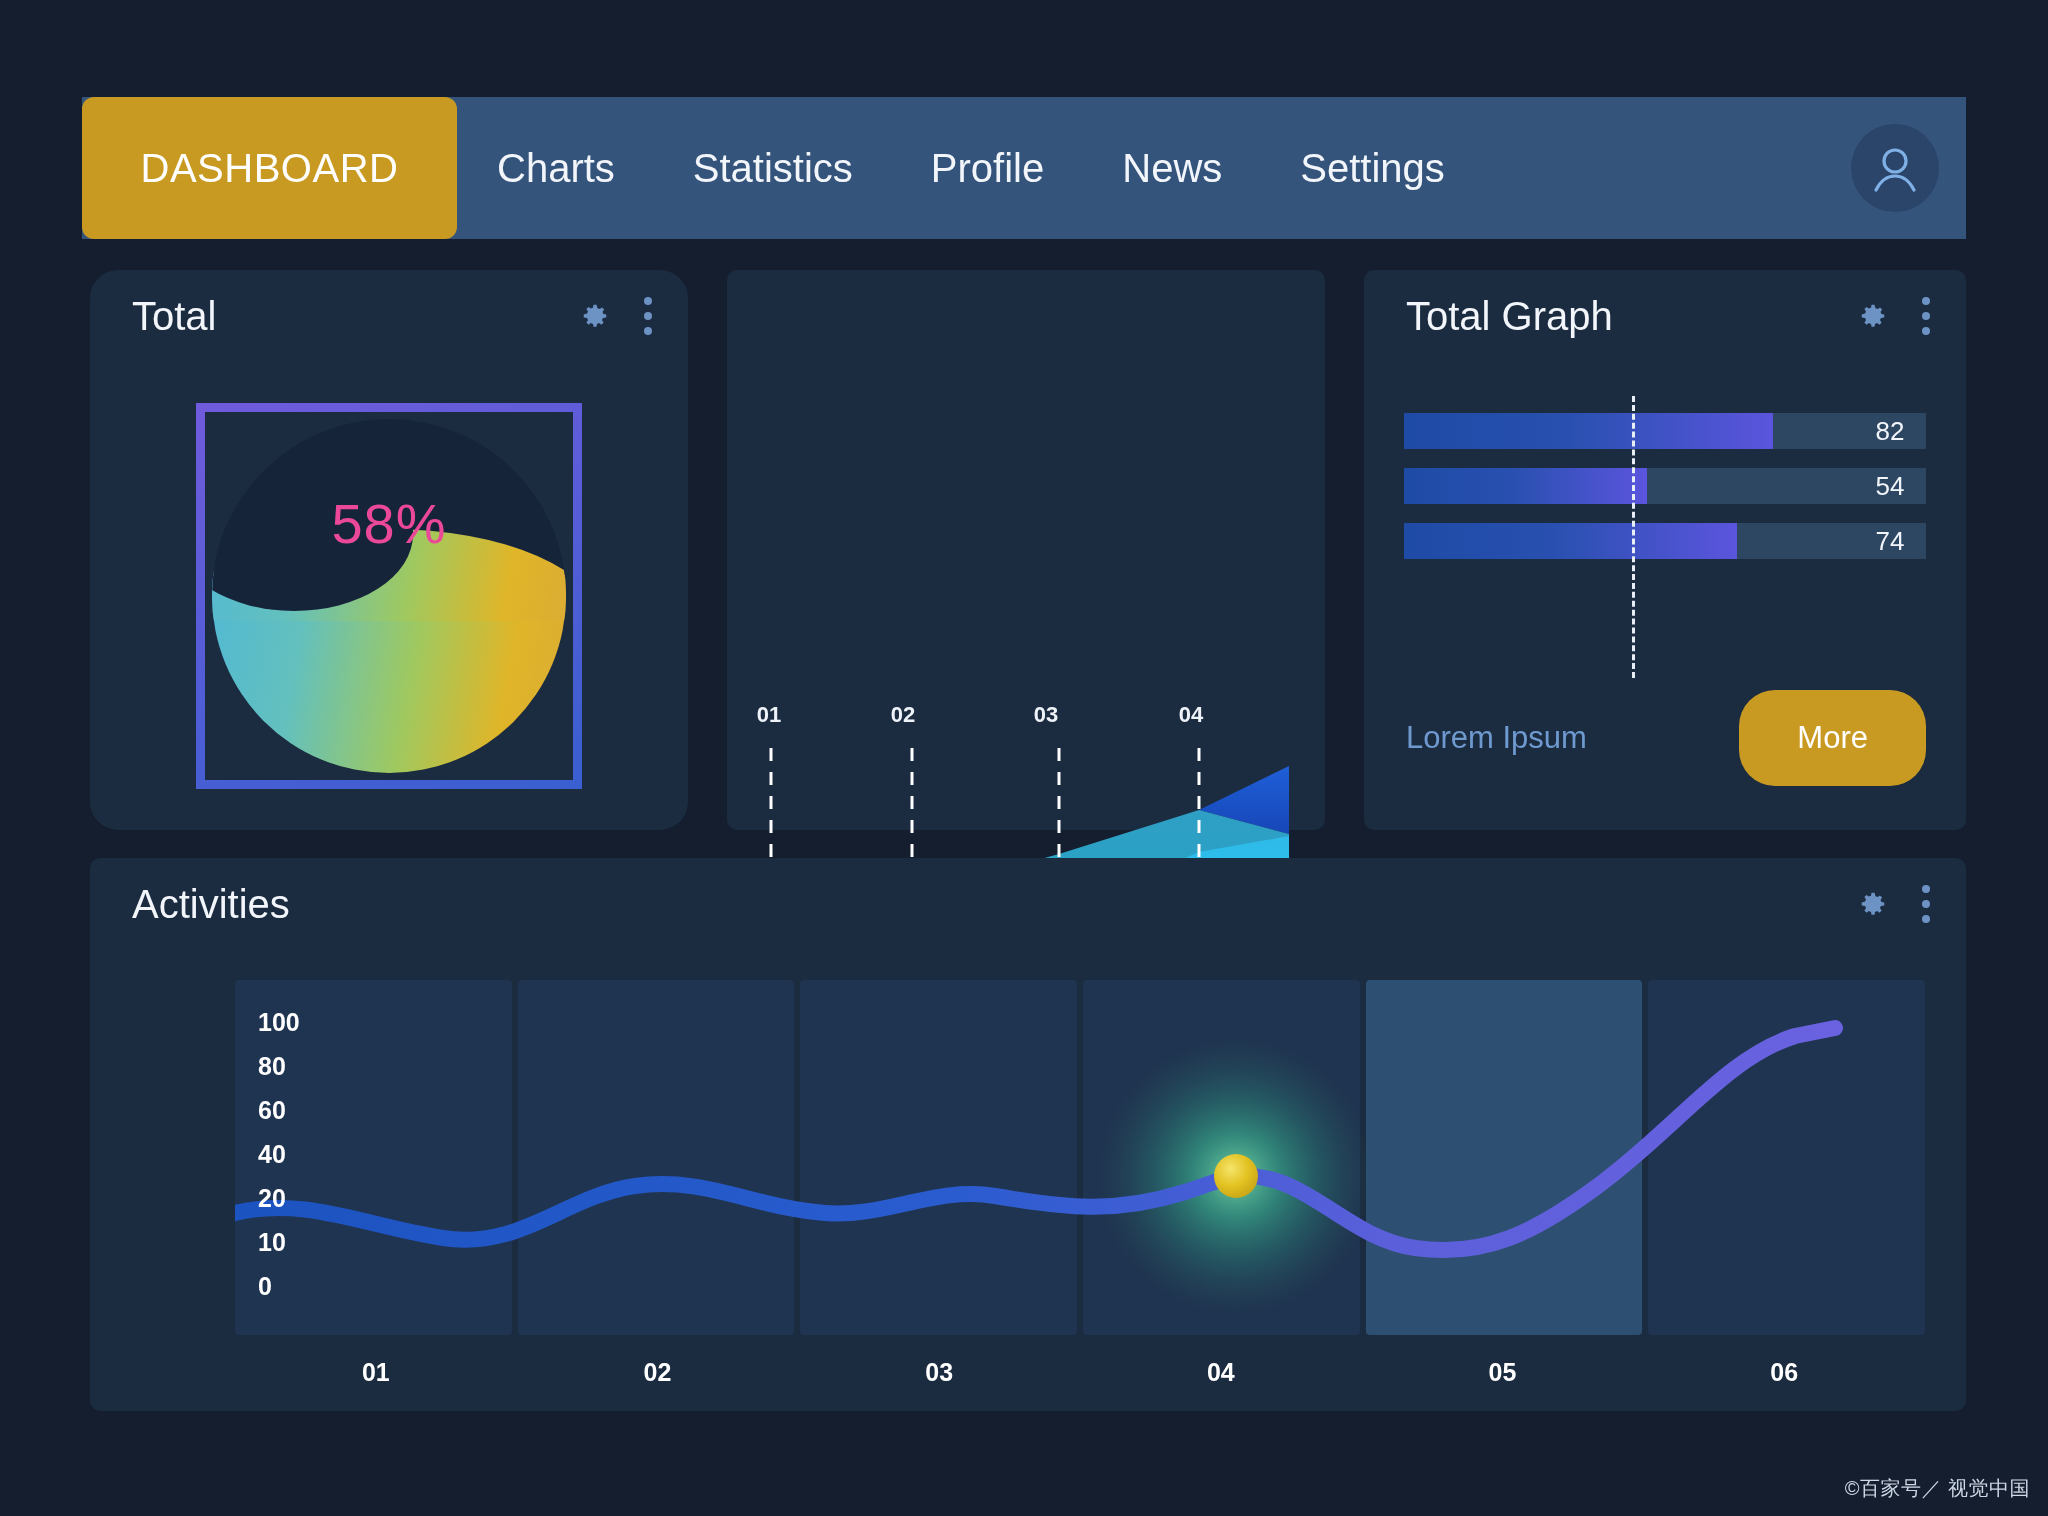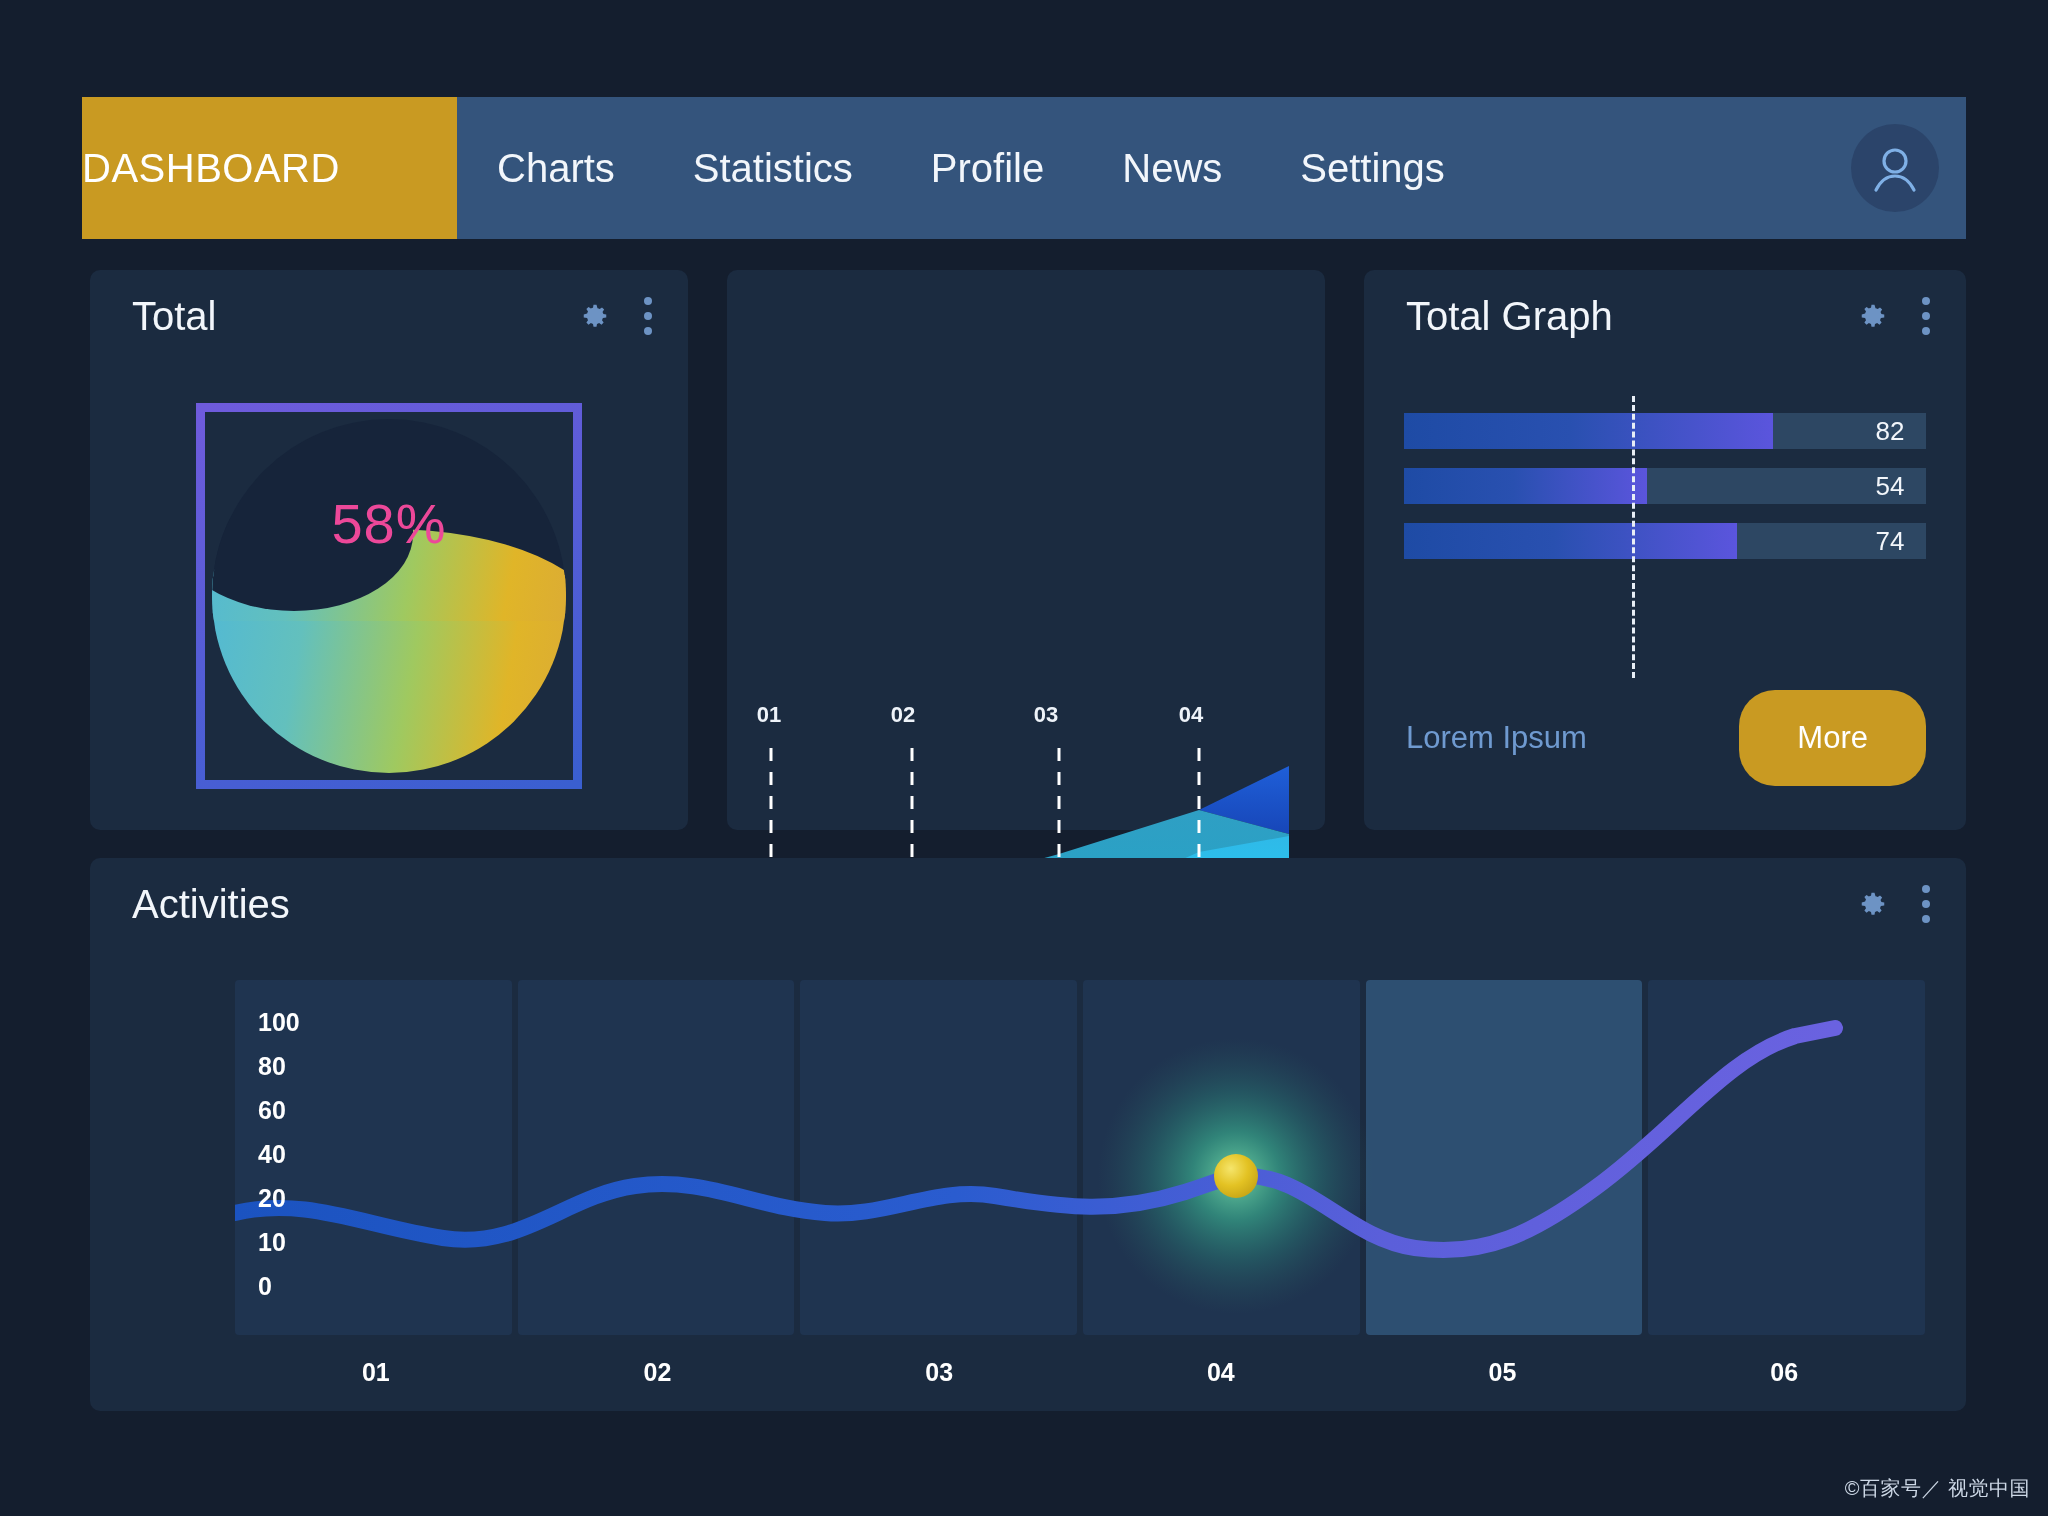--- a/index.html
+++ b/index.html
@@ -14,23 +14,24 @@
   
   .navbar {
     position: absolute; left: 82px; top: 97px;
     width: 1884px; height: 142px;
     display: flex; align-items: stretch;
     background: #34547c;
   }
   .nav-brand {
     width: 375px; flex: 0 0 375px;
     background: #c99a22;
-    display: flex; align-items: center; 
+    display: flex; align-items: center; justify-content: center;
     color: #ffffff; font-size: 40px; letter-spacing: .5px;
     font-weight: 400;
+    border-radius: 12px;
   }
   .nav-items { flex: 1; display: flex; align-items: center; padding-left: 40px; }
   .nav-item {
     color: #f2f6fb; font-size: 40px; font-weight: 400;
     margin-right: 78px; white-space: nowrap; cursor: pointer;
   }
   .nav-avatar {
     width: 142px; flex: 0 0 142px;
     display: flex; align-items: center; justify-content: center;
   }
@@ -38,21 +39,21 @@
     width: 88px; height: 88px; border-radius: 50%;
     background: #2b446a; display: flex; align-items: center; justify-content: center;
   }
 
   
   .card {
     position: absolute;
     background: #1b2b40;
     border-radius: 10px;
   }
-  .card-total      { left: 90px;   top: 270px;  width: 598px;  height: 560px; }
+  .card-total      { left: 90px;   top: 270px;  width: 598px;  height: 560px; border-radius: 28px; }
   .card-comparison { left: 727px;  top: 270px;  width: 598px;  height: 560px; }
   .card-sale       { left: 1364px; top: 270px;  width: 602px;  height: 560px; }
   .card-activities { left: 90px;   top: 858px;  width: 1876px; height: 553px; }
 
   .card-head {
     position: absolute; left: 0; top: 0; right: 0; height: 92px;
     display: flex; align-items: center; padding: 0 36px 0 42px;
   }
   .card-title { color: #f2f6fb; font-size: 40px; font-weight: 400; }
   .head-tools { margin-left: auto; display: flex; align-items: center; gap: 34px; }

